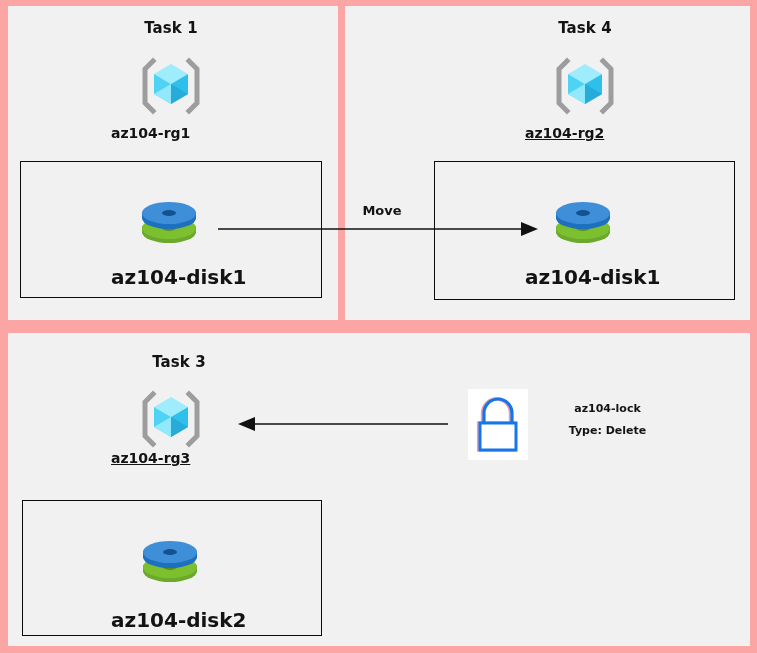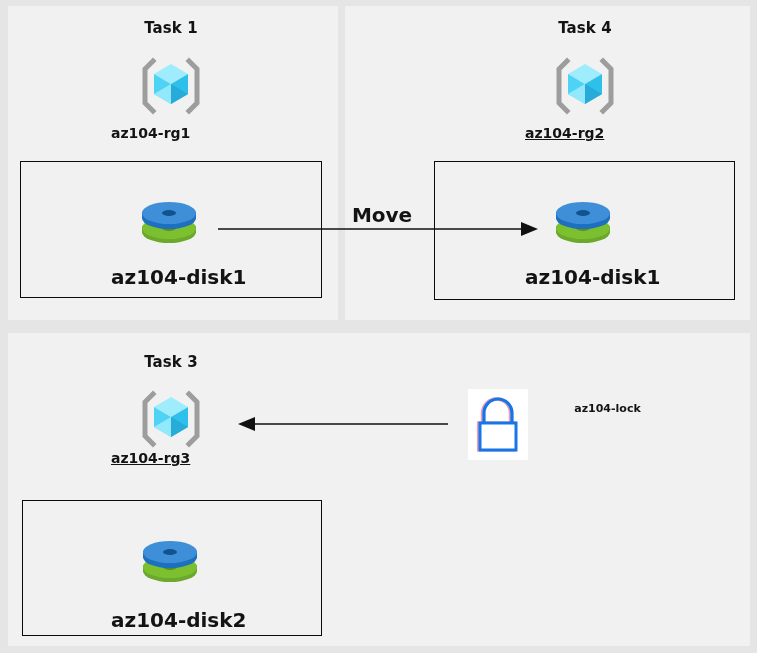--- a/index.html
+++ b/index.html
@@ -4,21 +4,21 @@
 <style>
   html, body {
     margin: 0;
     padding: 0;
     background: #ffffff;
   }
   #canvas {
     position: relative;
     width: 757px;
     height: 653px;
-    background: #e5e5e5;
+    background: #fca5a5;
     font-family: "DejaVu Sans", "Liberation Sans", sans-serif;
     overflow: hidden;
   }
   .panel {
     position: absolute;
     background: #f1f1f1;
   }
   #panel-task1 { left: 8px;   top: 6px;   width: 330px; height: 314px; }
   #panel-task2 { left: 345px; top: 6px;   width: 405px; height: 314px; }
   #panel-task3 { left: 8px;   top: 333px; width: 742px; height: 313px; }
@@ -27,21 +27,21 @@
     position: absolute;
     font-size: 15px;
     font-weight: bold;
     color: #131313;
     text-align: center;
     white-space: nowrap;
     letter-spacing: 0.1px;
   }
   #title-task1 { left: 111px; top: 19px;  width: 120px; }
   #title-task2 { left: 525px; top: 19px;  width: 120px; }
-  #title-task3 { left: 111px; top: 353px; width: 120px; }
+  #title-task3 { left: 119px; top: 353px; width: 120px; }
 
   .rg-label {
     position: absolute;
     font-size: 14px;
     font-weight: bold;
     color: #131313;
     text-align: left;
     white-space: nowrap;
   }
   #label-rg1 { left: 111px; top: 125px; width: 120px; }
@@ -90,21 +90,21 @@
 
   .arrow-svg { position: absolute; }
   #arrow-move { left: 218px; top: 212px; width: 325px; height: 34px; }
   #arrow-lock { left: 238px; top: 410px; width: 220px; height: 28px; }
 
   #move-label {
     position: absolute;
     left: 342px;
     top: 203px;
     width: 80px;
-    font-size: 20px;
+    font-size: 13px;
     font-weight: bold;
     color: #131313;
     text-align: center;
     white-space: nowrap;
   }
 
   #lock-icon-tile {
     position: absolute;
     left: 468px;
     top: 389px;
@@ -266,15 +266,16 @@
     <svg viewBox="0 0 60 71" width="60" height="71">
       <path d="M16 34 L16 24 A14 14 0 0 1 44 24 L44 34" fill="none" stroke="#f09ab4" stroke-width="3.4" transform="translate(-1.5,0)"></path>
       <rect x="12" y="34" width="36" height="27" fill="none" stroke="#f09ab4" stroke-width="3.2" transform="translate(-1.5,0)"></rect>
       <path d="M16 34 L16 24 A14 14 0 0 1 44 24 L44 34" fill="none" stroke="#1576e8" stroke-width="3.2"></path>
       <rect x="12" y="34" width="36" height="27" fill="#ffffff" stroke="#1576e8" stroke-width="3"></rect>
     </svg>
   </div>
 
   <div id="lock-text">
     <div>az104-lock</div>
+    <div>Type: Delete</div>
   </div>
 
 </div>
 
 </body></html>

